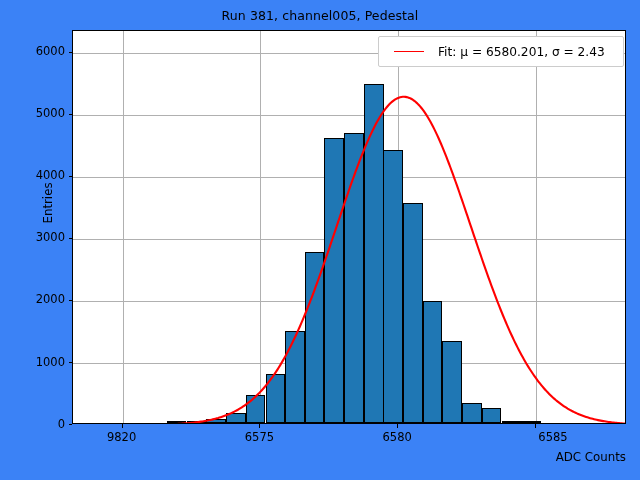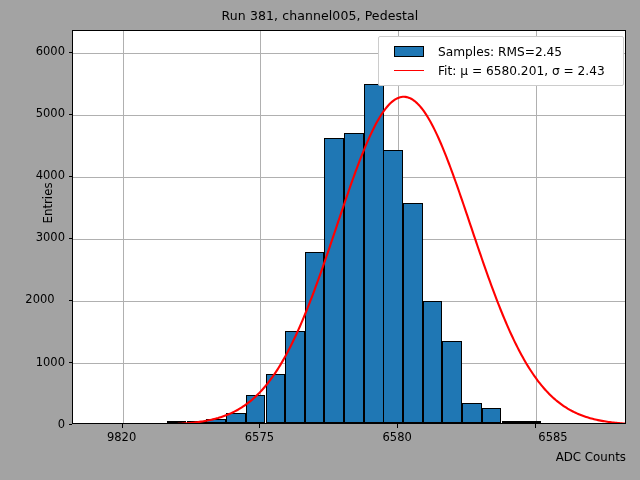--- a/index.html
+++ b/index.html
@@ -10,21 +10,21 @@
   body {
     width: 640px;
     height: 480px;
     font-family: "DejaVu Sans", sans-serif;
     overflow: hidden;
   }
   #figure {
     position: relative;
     width: 640px;
     height: 480px;
-    background: #a3a3a3;
+    background: #3b82f6;
   }
   #chart-title {
     position: absolute;
     left: 0;
     top: 8px;
     width: 640px;
     text-align: center;
     font-size: 12.5px;
     color: #000000;
     letter-spacing: 0.1px;
@@ -219,42 +219,36 @@
       <div class="tick-label-x" style="left: 397.2px;">6580</div>
       <div class="tick-mark-x" style="left: 535px; top: 424px;"></div>
       <div class="tick-label-x" style="left: 553px;">6585</div>
     </div>
   <div id="ticks-y">
       <div class="tick-mark-y" style="left: 68.5px; top: 424px;"></div>
       <div class="tick-label-y" style="top: 424px;">0</div>
       <div class="tick-mark-y" style="left: 68.5px; top: 362px;"></div>
       <div class="tick-label-y" style="top: 362px;">1000</div>
       <div class="tick-mark-y" style="left: 68.5px; top: 299.9px;"></div>
-      <div class="tick-label-y" style="top: 299.9px; text-align: center;">2000</div>
+      <div class="tick-label-y" style="top: 299.9px;">2000</div>
       <div class="tick-mark-y" style="left: 68.5px; top: 237.9px;"></div>
       <div class="tick-label-y" style="top: 237.9px;">3000</div>
       <div class="tick-mark-y" style="left: 68.5px; top: 175.8px;"></div>
       <div class="tick-label-y" style="top: 175.8px;">4000</div>
       <div class="tick-mark-y" style="left: 68.5px; top: 113.8px;"></div>
       <div class="tick-label-y" style="top: 113.8px;">5000</div>
       <div class="tick-mark-y" style="left: 68.5px; top: 51.7px;"></div>
       <div class="tick-label-y" style="top: 51.7px;">6000</div>
     </div>
 
   <div id="xlabel">ADC Counts</div>
   <div id="ylabel">Entries</div>
 
   <div id="legend">
     <div class="legend-row">
       <span class="legend-key">
-        <span class="legend-swatch-patch"></span>
-      </span>
-      <span class="legend-text">Samples: RMS=2.45</span>
-    </div>
-    <div class="legend-row">
-      <span class="legend-key">
         <span class="legend-swatch-line"></span>
       </span>
       <span class="legend-text">Fit: μ = 6580.201, σ = 2.43</span>
     </div>
   </div>
 
 </div>
 
 </body></html>

